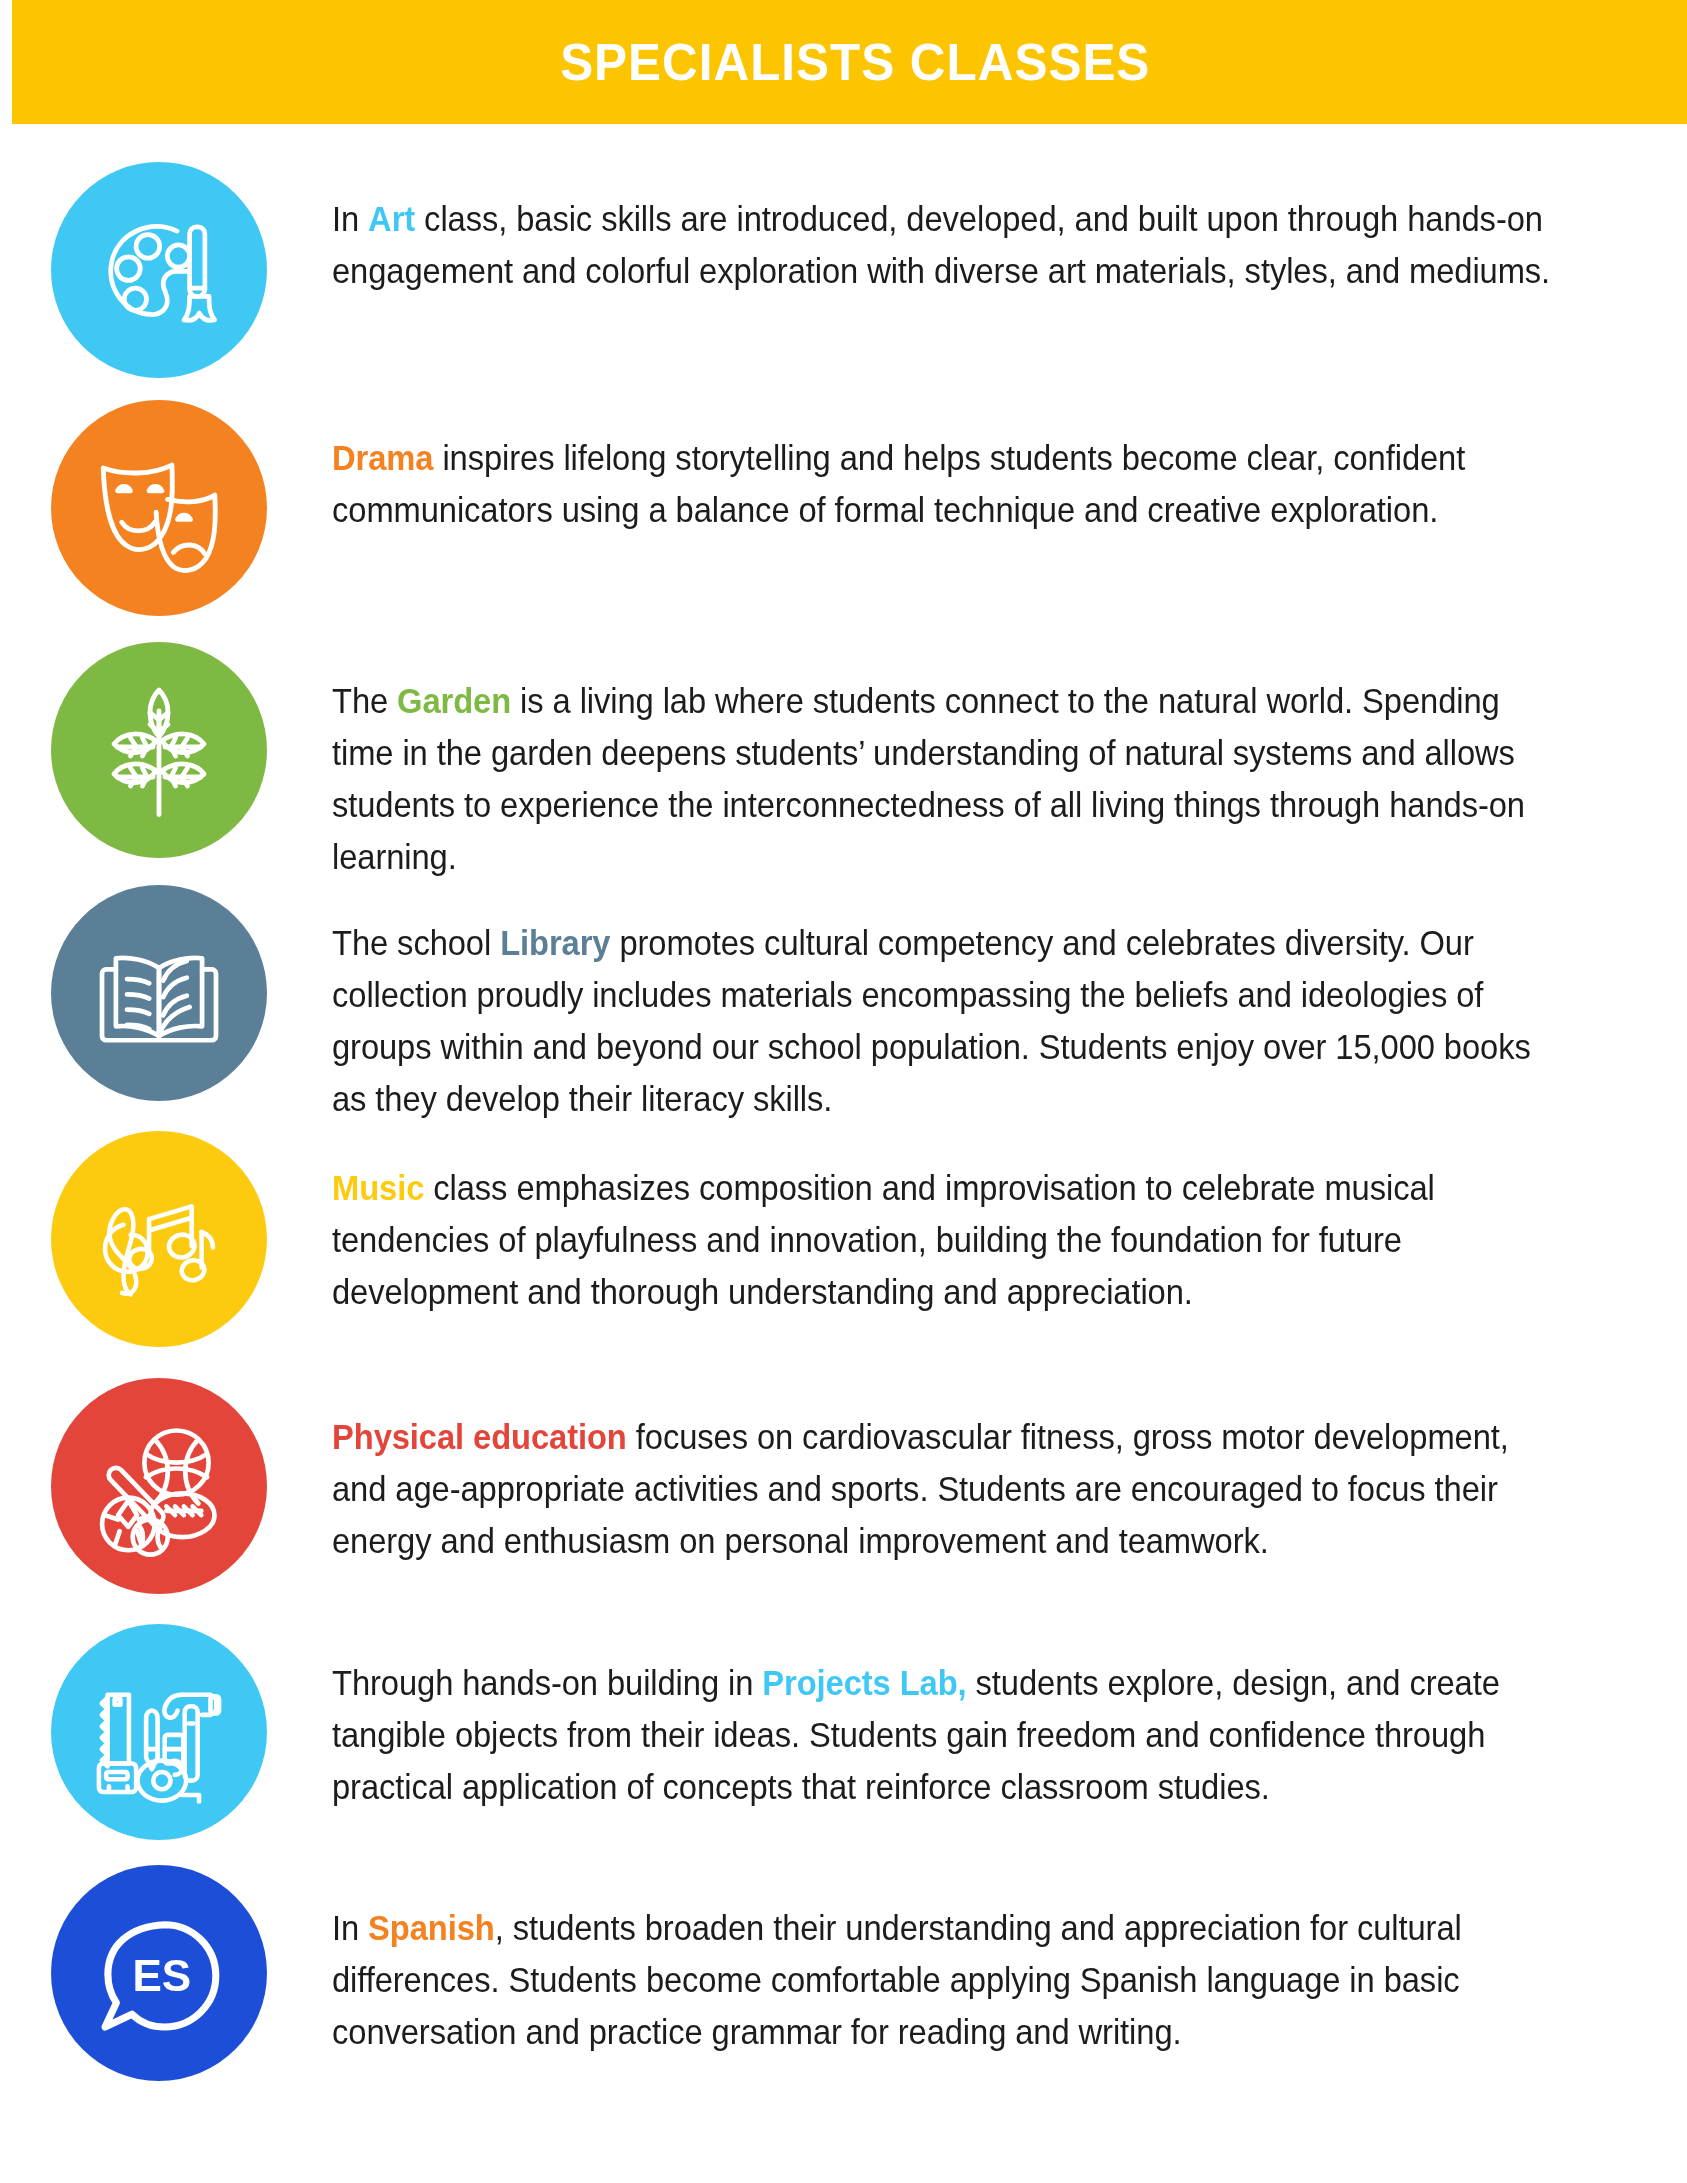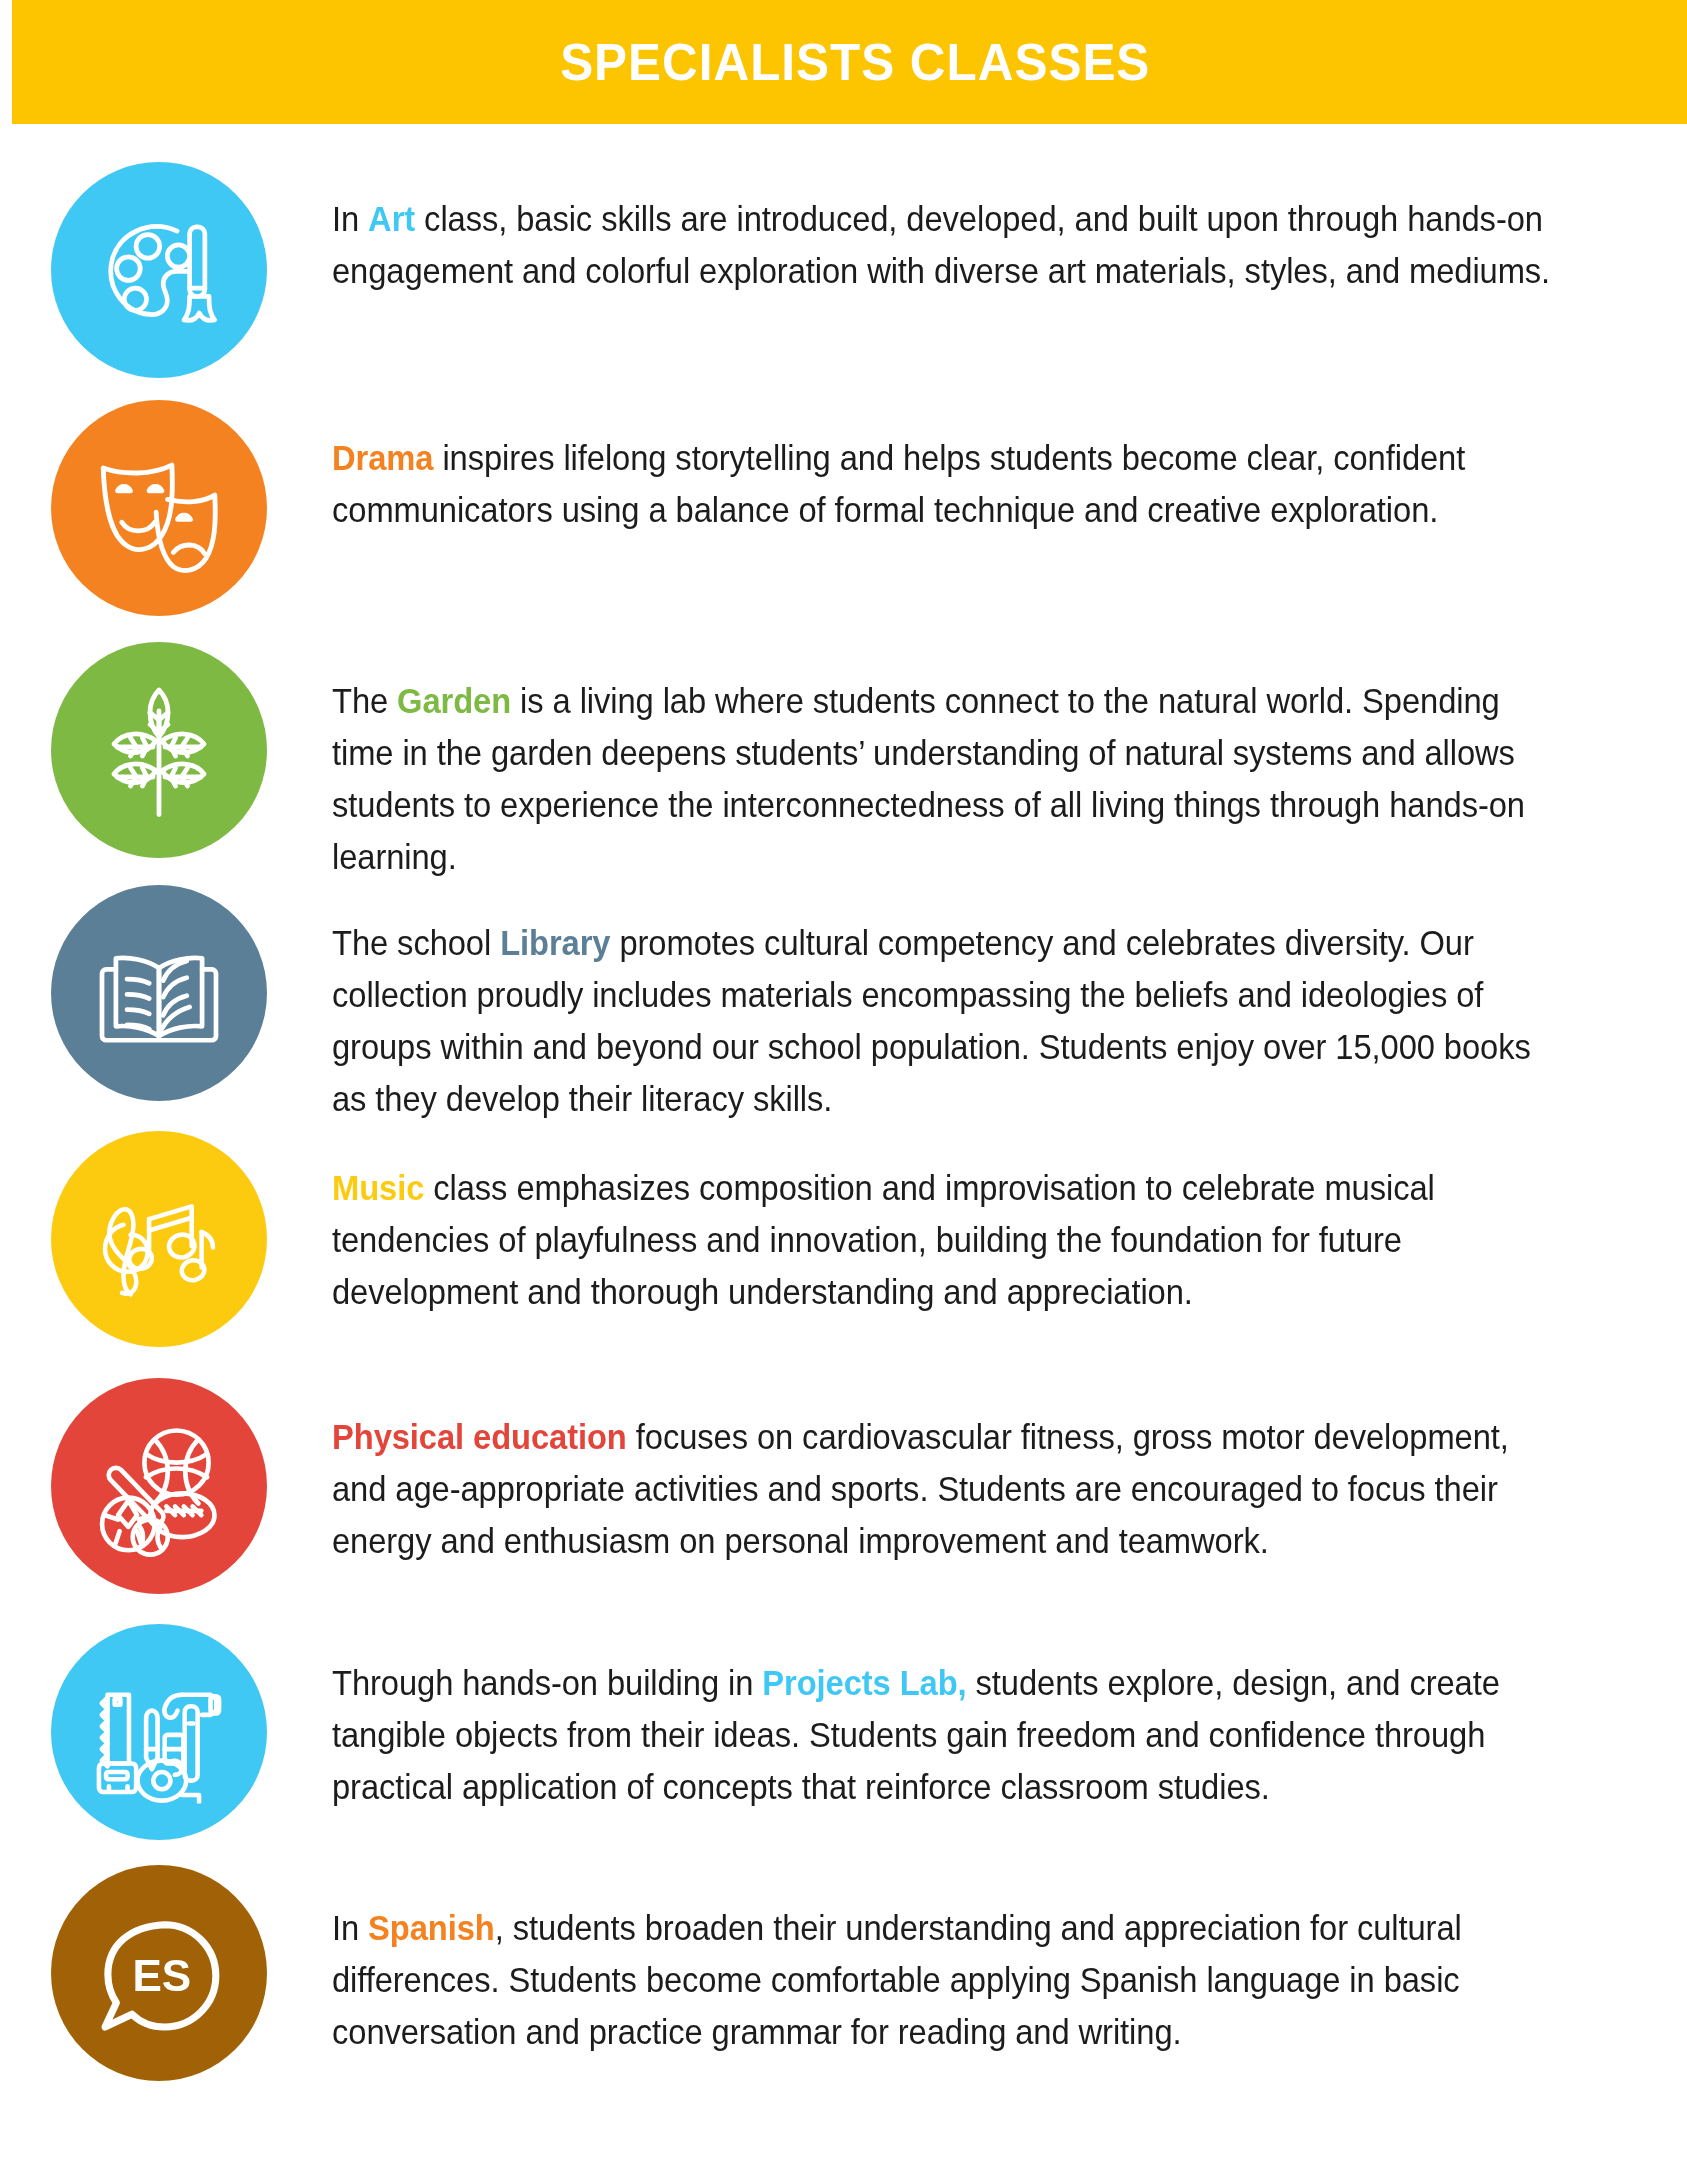--- a/index.html
+++ b/index.html
@@ -277,21 +277,21 @@
         <ellipse cx="52" cy="84" rx="17" ry="14"></ellipse>
         <circle cx="52" cy="84" r="6"></circle>
         <path d="M58 71c4-2 8 0 8 4 0 3-2 5-5 5"></path>
         <path d="M66 94h12v5"></path>
       </svg>
     </div>
     <div class="class-text"><span>Through hands-on building in </span><span class="kw" style="color:#40C8F4">Projects Lab,</span><span> students explore, design, and create tangible objects from their ideas. Students gain freedom and confidence through practical application of concepts that reinforce classroom studies.</span></div>
   </div>
 
   <div class="class-row" id="row-spanish">
-    <div class="icon-badge" style="background: #a16207;">
+    <div class="icon-badge" style="background: #1d4ed8;">
       <svg width="142" height="142" viewBox="0 0 100 100" fill="none">
         <path d="M54 16c20 0 36 16 36 36S74 88 54 88c-9 0-17-3-23-9l-19 9 8-17c-4-6-6-13-6-20 0-20 15-34 40-35z" stroke="#ffffff" stroke-width="5" stroke-linejoin="round" fill="none"></path>
         <text x="52" y="63" font-family="Liberation Sans, sans-serif" font-size="31" font-weight="700" fill="#ffffff" text-anchor="middle">ES</text>
       </svg>
     </div>
     <div class="class-text"><span>In </span><span class="kw" style="color:#F58220">Spanish</span><span>, students broaden their understanding and appreciation for cultural differences. Students become comfortable applying Spanish language in basic conversation and practice grammar for reading and writing.</span></div>
   </div>
 
 </div>
 

